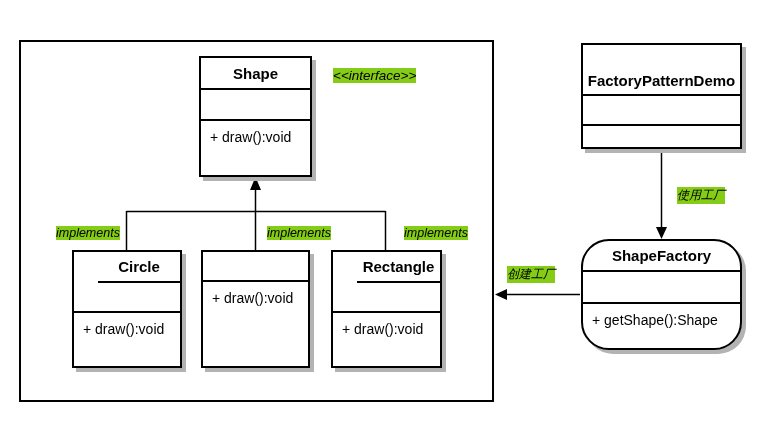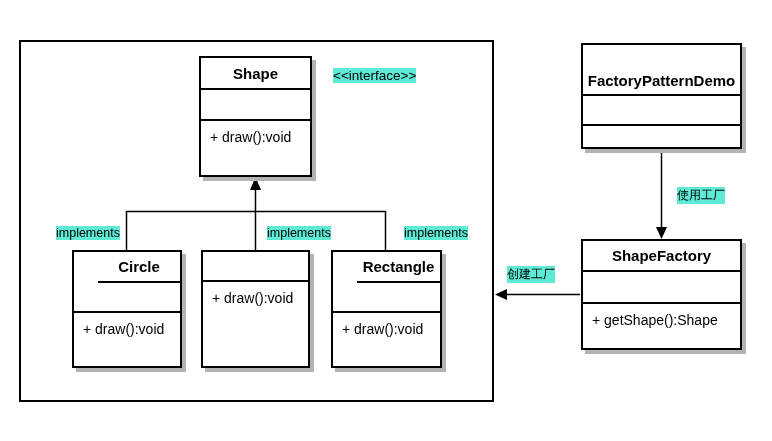--- a/index.html
+++ b/index.html
@@ -60,21 +60,22 @@
   .uml-methods {
     box-sizing: border-box;
     flex: 1;
     font-size: 14px;
     padding: 8px 0 0 9px;
     white-space: nowrap;
   }
   .edge-label {
     position: absolute;
     white-space: nowrap;
-    background: #5eead4;
+    background: #84cc16;
+    font-style: italic;
   }
   .label-implements { font-size: 12.5px; }
   .label-stereotype { font-size: 13.5px; }
   .label-cjk { font-size: 12px; }
 
   
   #cls-shape     { left: 199px; top: 56px;  width: 113px; height: 121px; }
   #cls-shape .uml-title { height: 32px; }
   #cls-shape .uml-attrs { height: 31px; }
 
@@ -82,21 +83,21 @@
   #cls-square    { left: 201px; top: 250px; width: 109px; height: 118px; }
   #cls-rectangle { left: 331px; top: 250px; width: 111px; height: 118px; }
   .impl-class .uml-title { height: 31px; margin-left: 24px; }
   .impl-class .uml-attrs { height: 30px; }
 
   #cls-fpd       { left: 581px; top: 43px;  width: 161px; height: 106px; justify-content: center; }
   #cls-fpd .uml-title { height: 29px; }
   #cls-fpd .uml-attrs { height: 30px; }
   #cls-fpd .uml-methods { padding-top: 10px; }
 
-  #cls-sf        { left: 581px; top: 239px; width: 161px; height: 111px; }
+  #cls-sf        { left: 581px; top: 239px; width: 161px; height: 111px; border-radius: 28px; }
   #cls-sf .uml-title { height: 31px; }
   #cls-sf .uml-attrs { height: 32px; }
 
   #lbl-stereotype   { left: 333px; top: 68px;  }
   #lbl-implements-1 { left: 56px;  top: 226px; }
   #lbl-implements-2 { left: 267px; top: 226px; }
   #lbl-implements-3 { left: 404px; top: 226px; }
   #lbl-use-factory    { left: 677px; top: 187px; }
   #lbl-create-factory { left: 507px; top: 266px; text-align: right; }
 </style>

